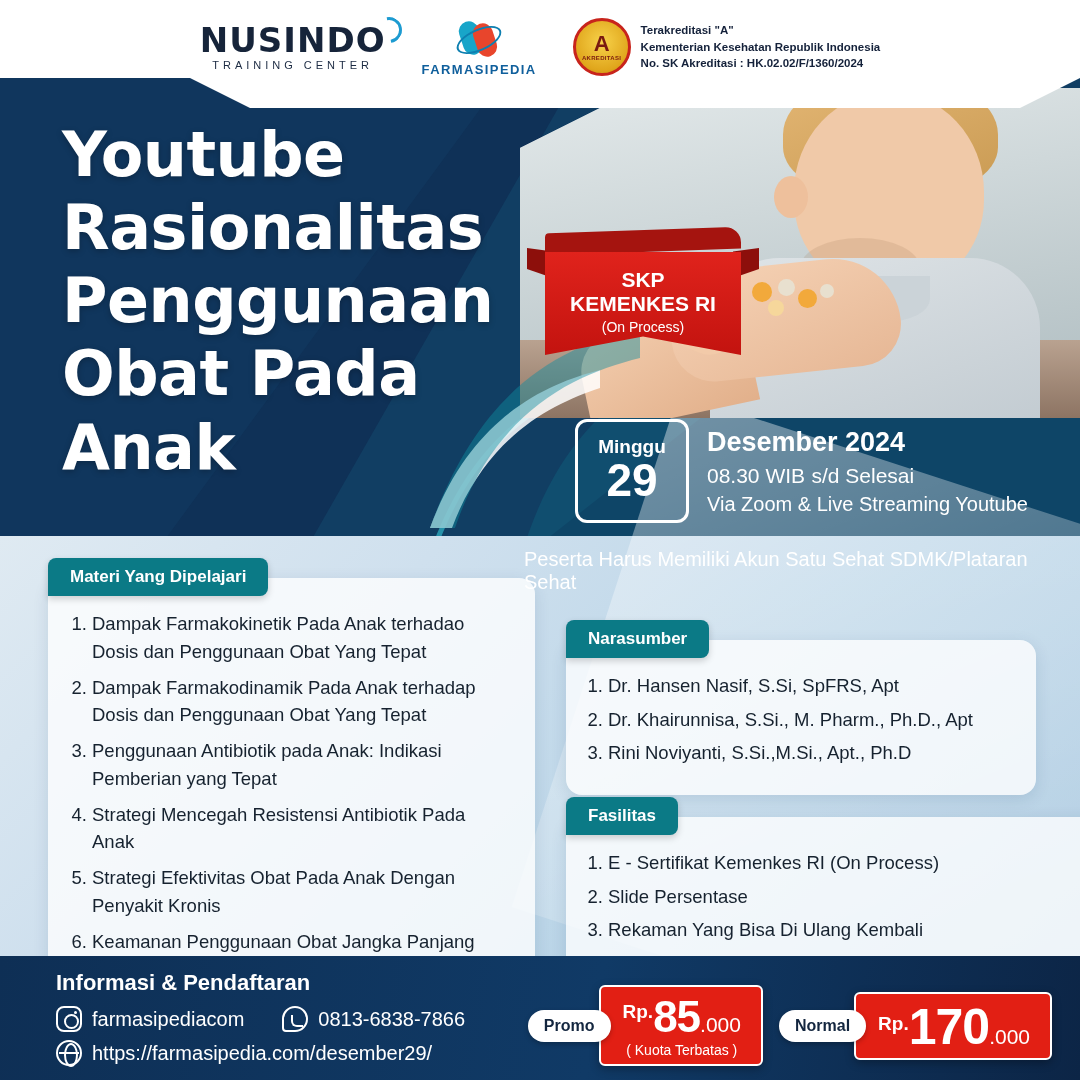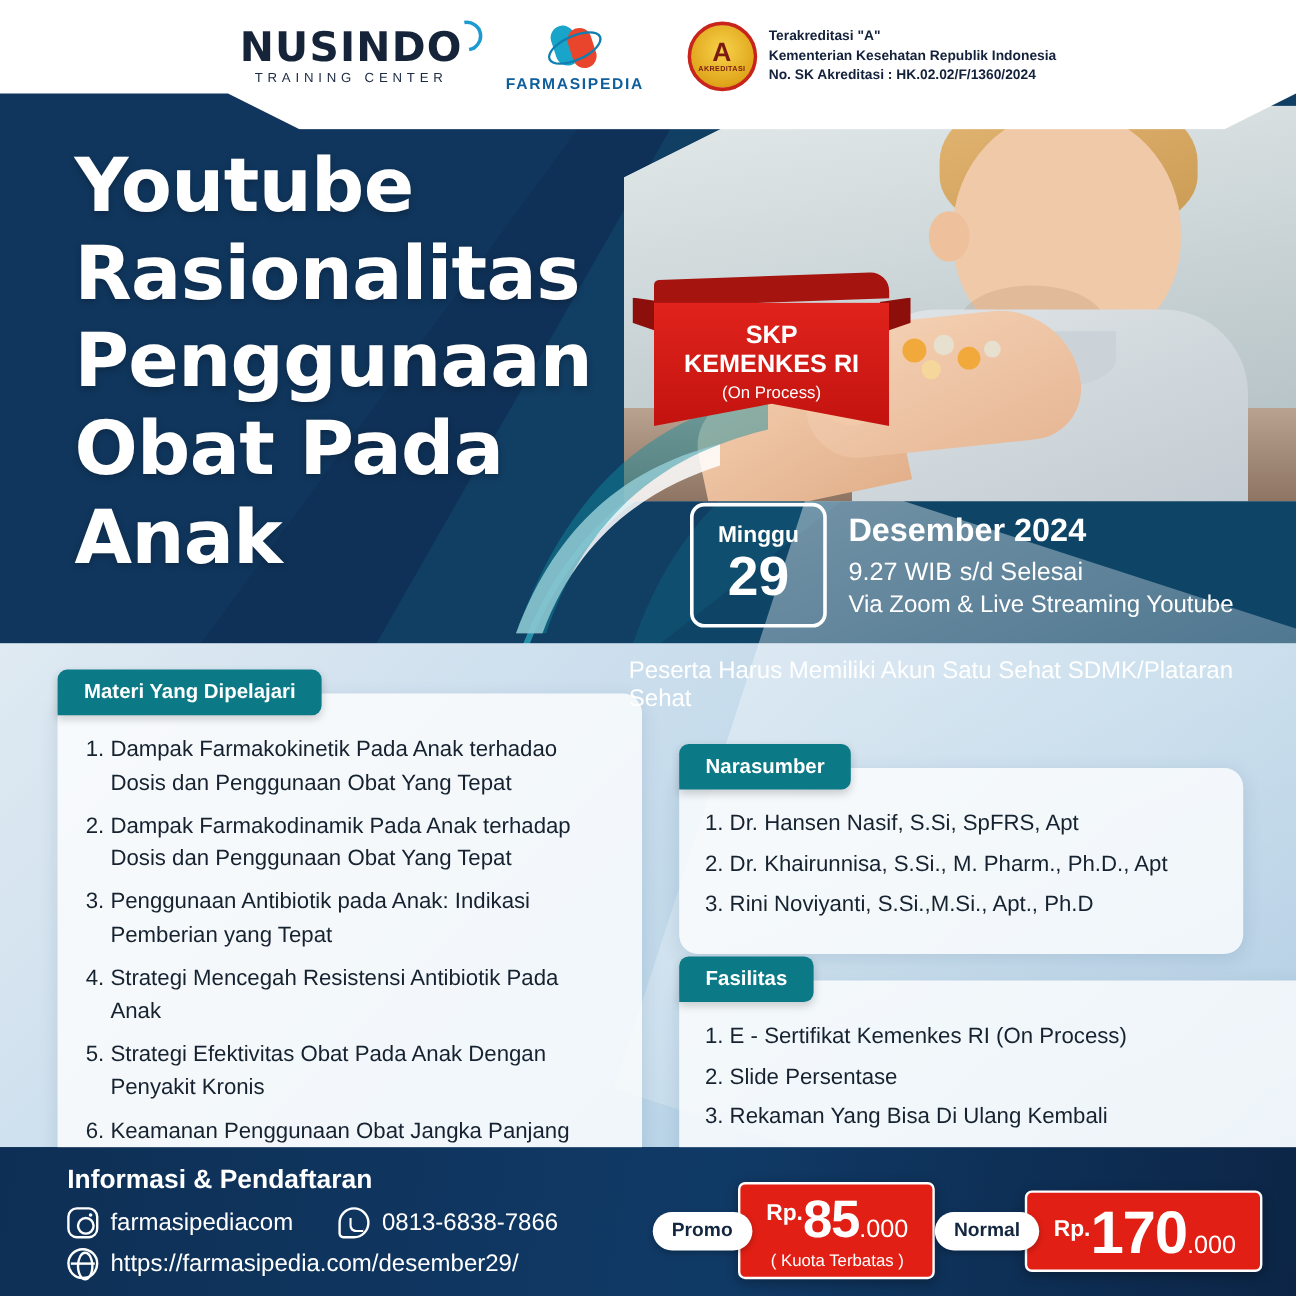--- a/index.html
+++ b/index.html
@@ -346,21 +346,21 @@
     width: 10px; height: 20px; border: 2px solid #fff; border-radius: 50%;
   }
   .ico-web::after {
     content: ""; position: absolute; left: 1px; top: 50%; margin-top: -1px;
     width: 20px; height: 0; border-top: 2px solid #fff;
   }
 
   
   .price-area {
     position: absolute; right: 28px; bottom: 14px;
-    display: flex; align-items: center; z-index: 7;
+    display: flex; align-items: center; gap: 16px; z-index: 7;
   }
   .price-group { position: relative; display: flex; align-items: center; }
   .price-tag {
     background: #ffffff; color: #13263f;
     border-radius: 18px;
     padding: 7px 16px;
     font-size: 16px; font-weight: 600;
     box-shadow: 0 2px 5px rgba(0,0,0,.25);
     position: relative; z-index: 2; margin-right: -12px;
   }
@@ -478,21 +478,21 @@
   </div>
 
   <div class="date-bar">
     <div class="date-box">
       <div class="dow">Minggu</div>
       <div class="dnum">29</div>
     </div>
     <div class="date-info">
       <div class="dl1">Desember 2024</div>
       <div class="dl2">
-        <span>9.27 WIB</span>
+        <span>08.30 WIB</span>
         <span>s/d Selesai</span>
       </div>
       <div class="dl3">Via Zoom &amp; Live Streaming Youtube</div>
     </div>
   </div>
 
   <div class="note-line">Peserta Harus Memiliki Akun Satu Sehat SDMK/Plataran Sehat</div>
 
   <div class="mid-bg"></div>
 

